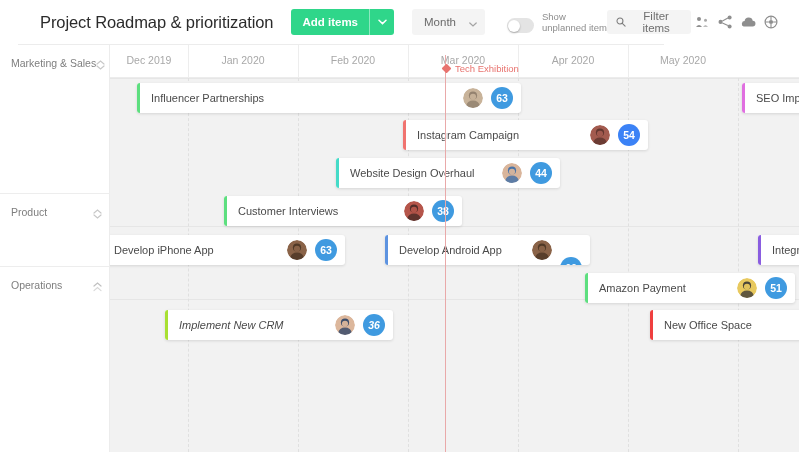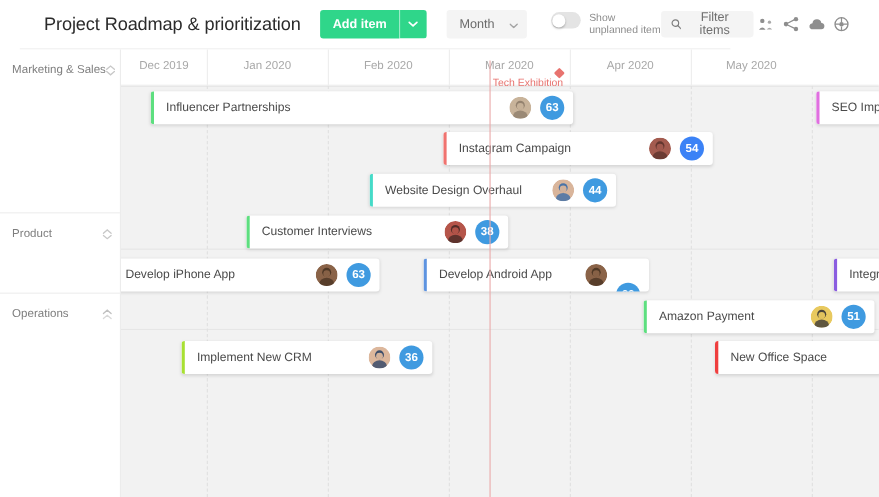--- a/index.html
+++ b/index.html
@@ -37,21 +37,21 @@
     display: flex; align-items: center; justify-content: center;
   }
   .month-sel {
     margin-left: 18px; height: 26px; background: #f4f4f4; border: none;
     border-radius: 3px; display: flex; align-items: center;
     padding: 0 8px 0 12px; cursor: pointer;
   }
   .month-sel span.lbl { font-size: 11.5px; color: #6b6b6b; }
   .month-sel .cv { margin-left: 13px; }
 
-  .toggle-wrap { margin-left: 22px; display: flex; align-items: flex-start; }
+  .toggle-wrap { margin-left: 22px; display: flex; align-items: flex-end; }
   .toggle {
     width: 27px; height: 15px; border-radius: 8px; background: #e4e4e4;
     position: relative; cursor: pointer; flex: 0 0 auto;
   }
   .toggle .knob {
     position: absolute; left: 1.5px; top: 1.5px;
     width: 12px; height: 12px; border-radius: 50%; background: #fff;
     box-shadow: 0 1px 2px rgba(0,0,0,.28);
   }
   .toggle-lbl {
@@ -110,23 +110,22 @@
     border-left: 1px dashed #e0e0e0;
   }
   .band { position: absolute; left: 0; width: 689px; }
   .band-sep { position: absolute; left: 0; width: 689px; height: 1px; background: #e6e6e6; }
 
   .today-line {
     position: absolute; top: 55px; width: 1px; height: 397px;
     background: #e9a9a9; z-index: 7;
   }
   .milestone {
-    position: absolute; z-index: 8; display: flex; align-items: flex-end;
+    position: absolute; z-index: 8; display: flex; align-items: center;
     white-space: nowrap;
-    flex-direction: column;
   }
   .ms-dot {
     width: 7px; height: 7px; background: #e8736f; transform: rotate(45deg);
     border-radius: 1px; flex: 0 0 auto;
   }
   .ms-lbl { font-size: 9.5px; color: #e8736f; margin-left: 5px; }
 
   
   .bar {
     position: absolute; height: 30px; background: #ffffff;
@@ -153,21 +152,21 @@
 </style>
 </head>
 <body>
 
 <div id="app">
 
   <div class="header">
     <div class="page-title">Project Roadmap &amp; prioritization</div>
 
     <div class="add-group">
-      <button class="add-btn">Add item</button>
+      <button class="add-btn">Add items</button>
       <button class="add-caret">
         <svg width="9" height="6" viewBox="0 0 9 6">
           <path d="M1 1.3 L4.5 4.6 L8 1.3" fill="none" stroke="#ffffff" stroke-width="1.5" stroke-linecap="round"></path>
         </svg>
       </button>
     </div>
 
     <div class="month-sel">
       <span class="lbl">Month</span>
       <span class="cv">
@@ -381,21 +380,21 @@
         <div class="bar-right">
           <div class="avatar"><svg width="20" height="20" viewBox="0 0 20 20">
               <circle cx="10" cy="10" r="10" fill="#e8c95f"></circle>
               <circle cx="10" cy="7.6" r="4.1" fill="#3c3a36" opacity="0.92"></circle>
               <ellipse cx="10" cy="17.6" rx="6.6" ry="5.1" fill="#3c3a36" opacity="0.8"></ellipse>
               <circle cx="10" cy="8.8" r="3.1" fill="#e8c95f" opacity="0.95"></circle>
             </svg></div>
           <div class="badge" style="background: rgb(63, 154, 224);">51</div>
         </div>
       </div>
-      <div class="bar" style="left: 165px; width: 228px; top: 310px;">
+      <div class="bar" style="left: 165px; width: 228px; top: 310px; font-style: italic;">
         <div class="bar-stripe" style="background: rgb(168, 224, 50);"></div>
         <div class="bar-lbl">Implement New CRM</div>
         <div class="bar-right">
           <div class="avatar"><svg width="20" height="20" viewBox="0 0 20 20">
               <circle cx="10" cy="10" r="10" fill="#dcb79c"></circle>
               <circle cx="10" cy="7.6" r="4.1" fill="#2f4466" opacity="0.92"></circle>
               <ellipse cx="10" cy="17.6" rx="6.6" ry="5.1" fill="#2f4466" opacity="0.8"></ellipse>
               <circle cx="10" cy="8.8" r="3.1" fill="#dcb79c" opacity="0.95"></circle>
             </svg></div>
           <div class="badge" style="background: rgb(63, 154, 224);">36</div>

